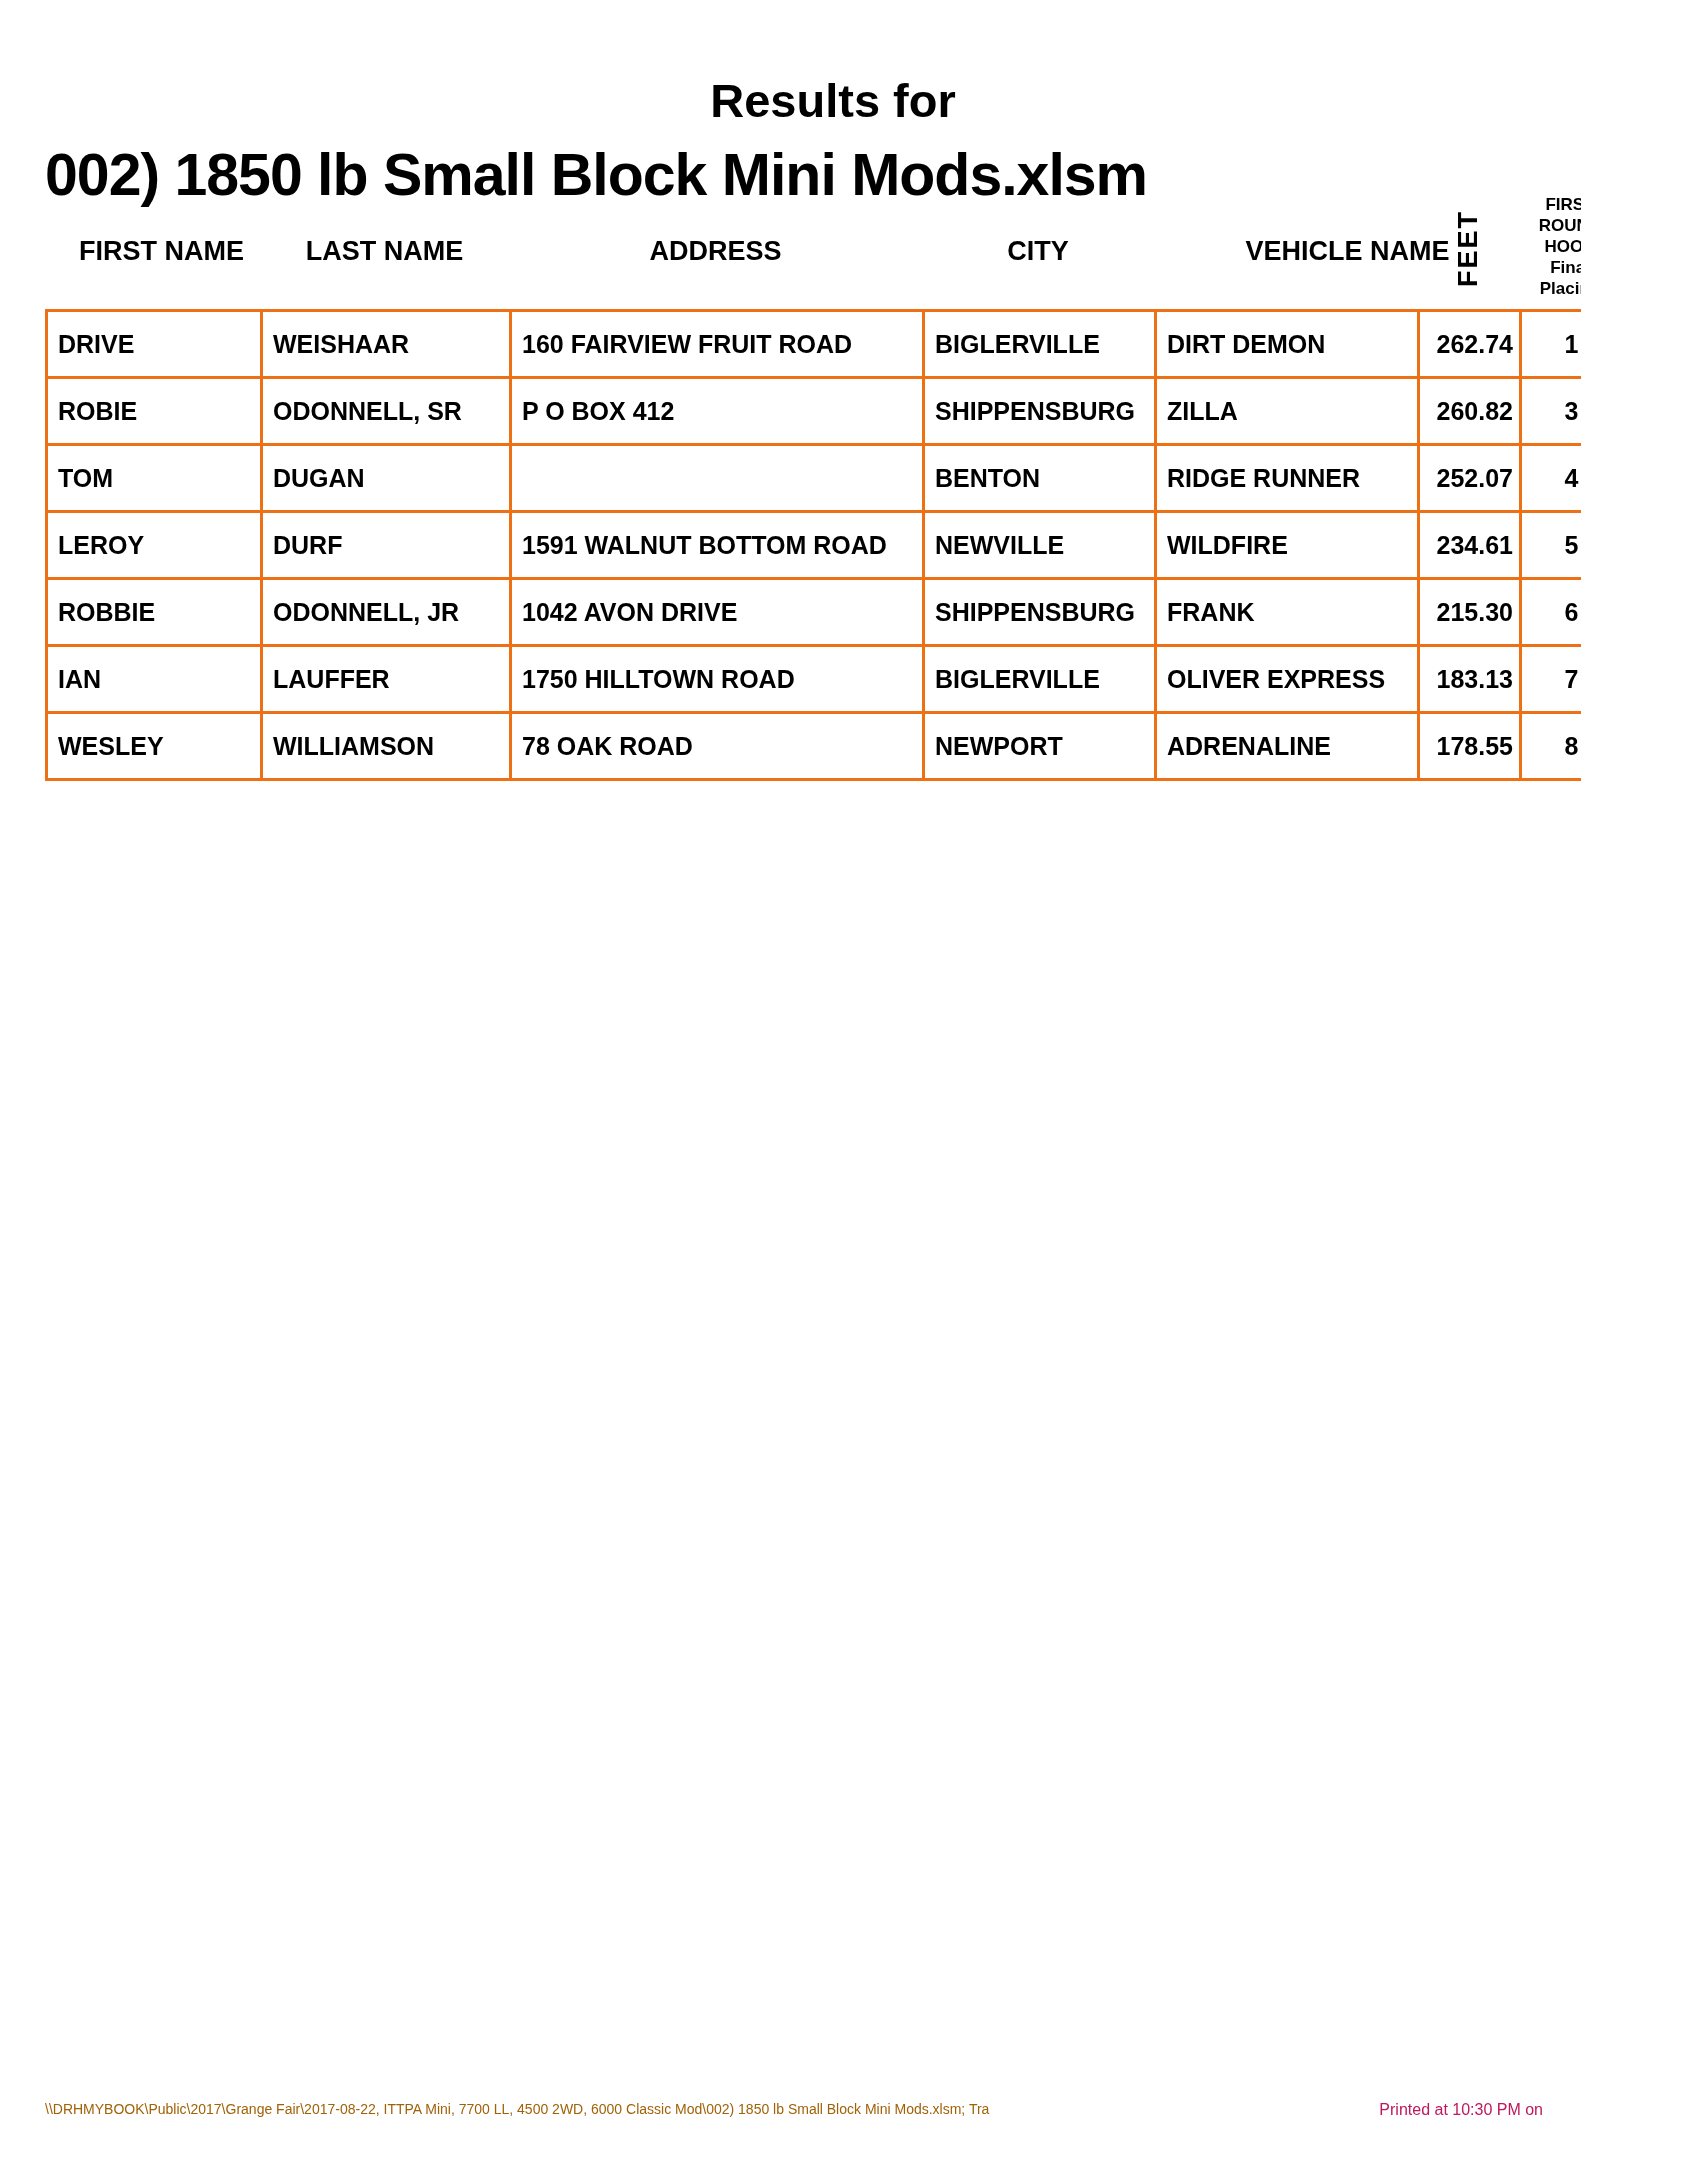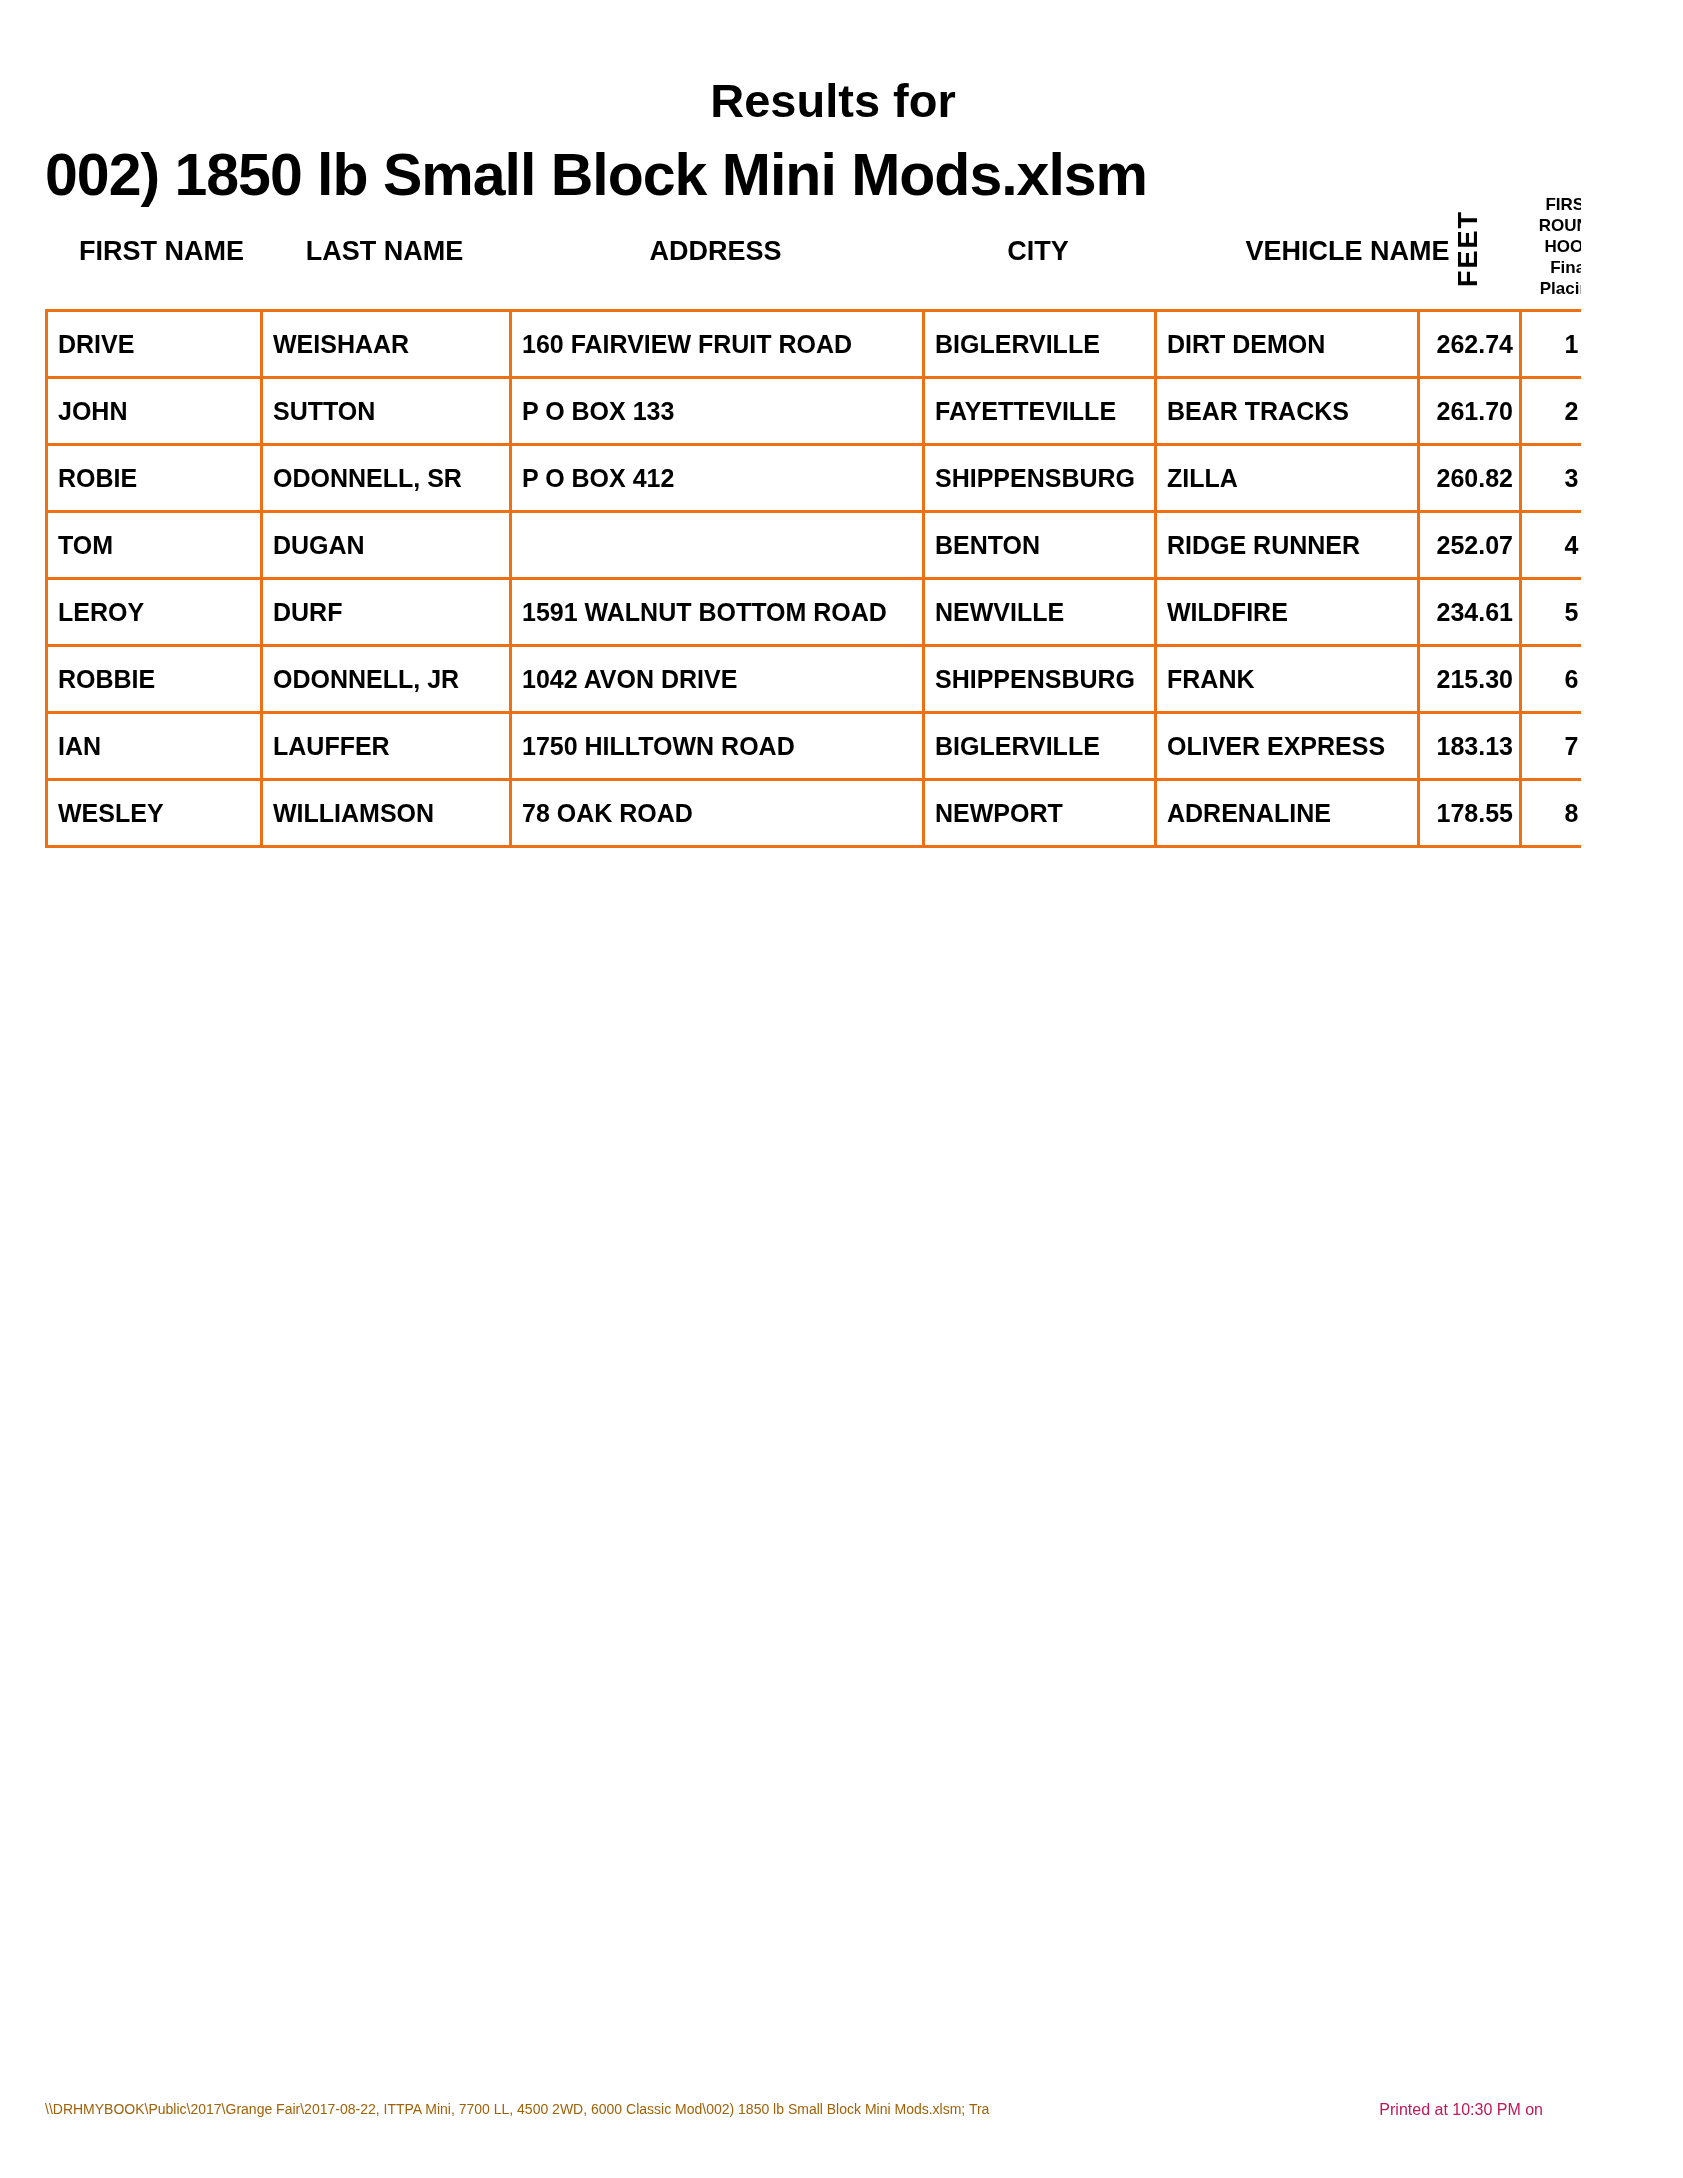--- a/index.html
+++ b/index.html
@@ -150,29 +150,20 @@
         <tr>
     <td class="c-left">DRIVE</td>
     <td class="c-left">WEISHAAR</td>
     <td class="c-left">160 FAIRVIEW FRUIT ROAD</td>
     <td class="c-left">BIGLERVILLE</td>
     <td class="c-left">DIRT DEMON</td>
     <td class="c-feet">262.74</td>
     <td class="c-placing">1</td>
   </tr>
         <tr>
-    <td class="c-left">JOHN</td>
-    <td class="c-left">SUTTON</td>
-    <td class="c-left">P O BOX 133</td>
-    <td class="c-left">FAYETTEVILLE</td>
-    <td class="c-left">BEAR TRACKS</td>
-    <td class="c-feet">261.70</td>
-    <td class="c-placing">2</td>
-  </tr>
-        <tr>
     <td class="c-left">ROBIE</td>
     <td class="c-left">ODONNELL, SR</td>
     <td class="c-left">P O BOX 412</td>
     <td class="c-left">SHIPPENSBURG</td>
     <td class="c-left">ZILLA</td>
     <td class="c-feet">260.82</td>
     <td class="c-placing">3</td>
   </tr>
         <tr>
     <td class="c-left">TOM</td>

